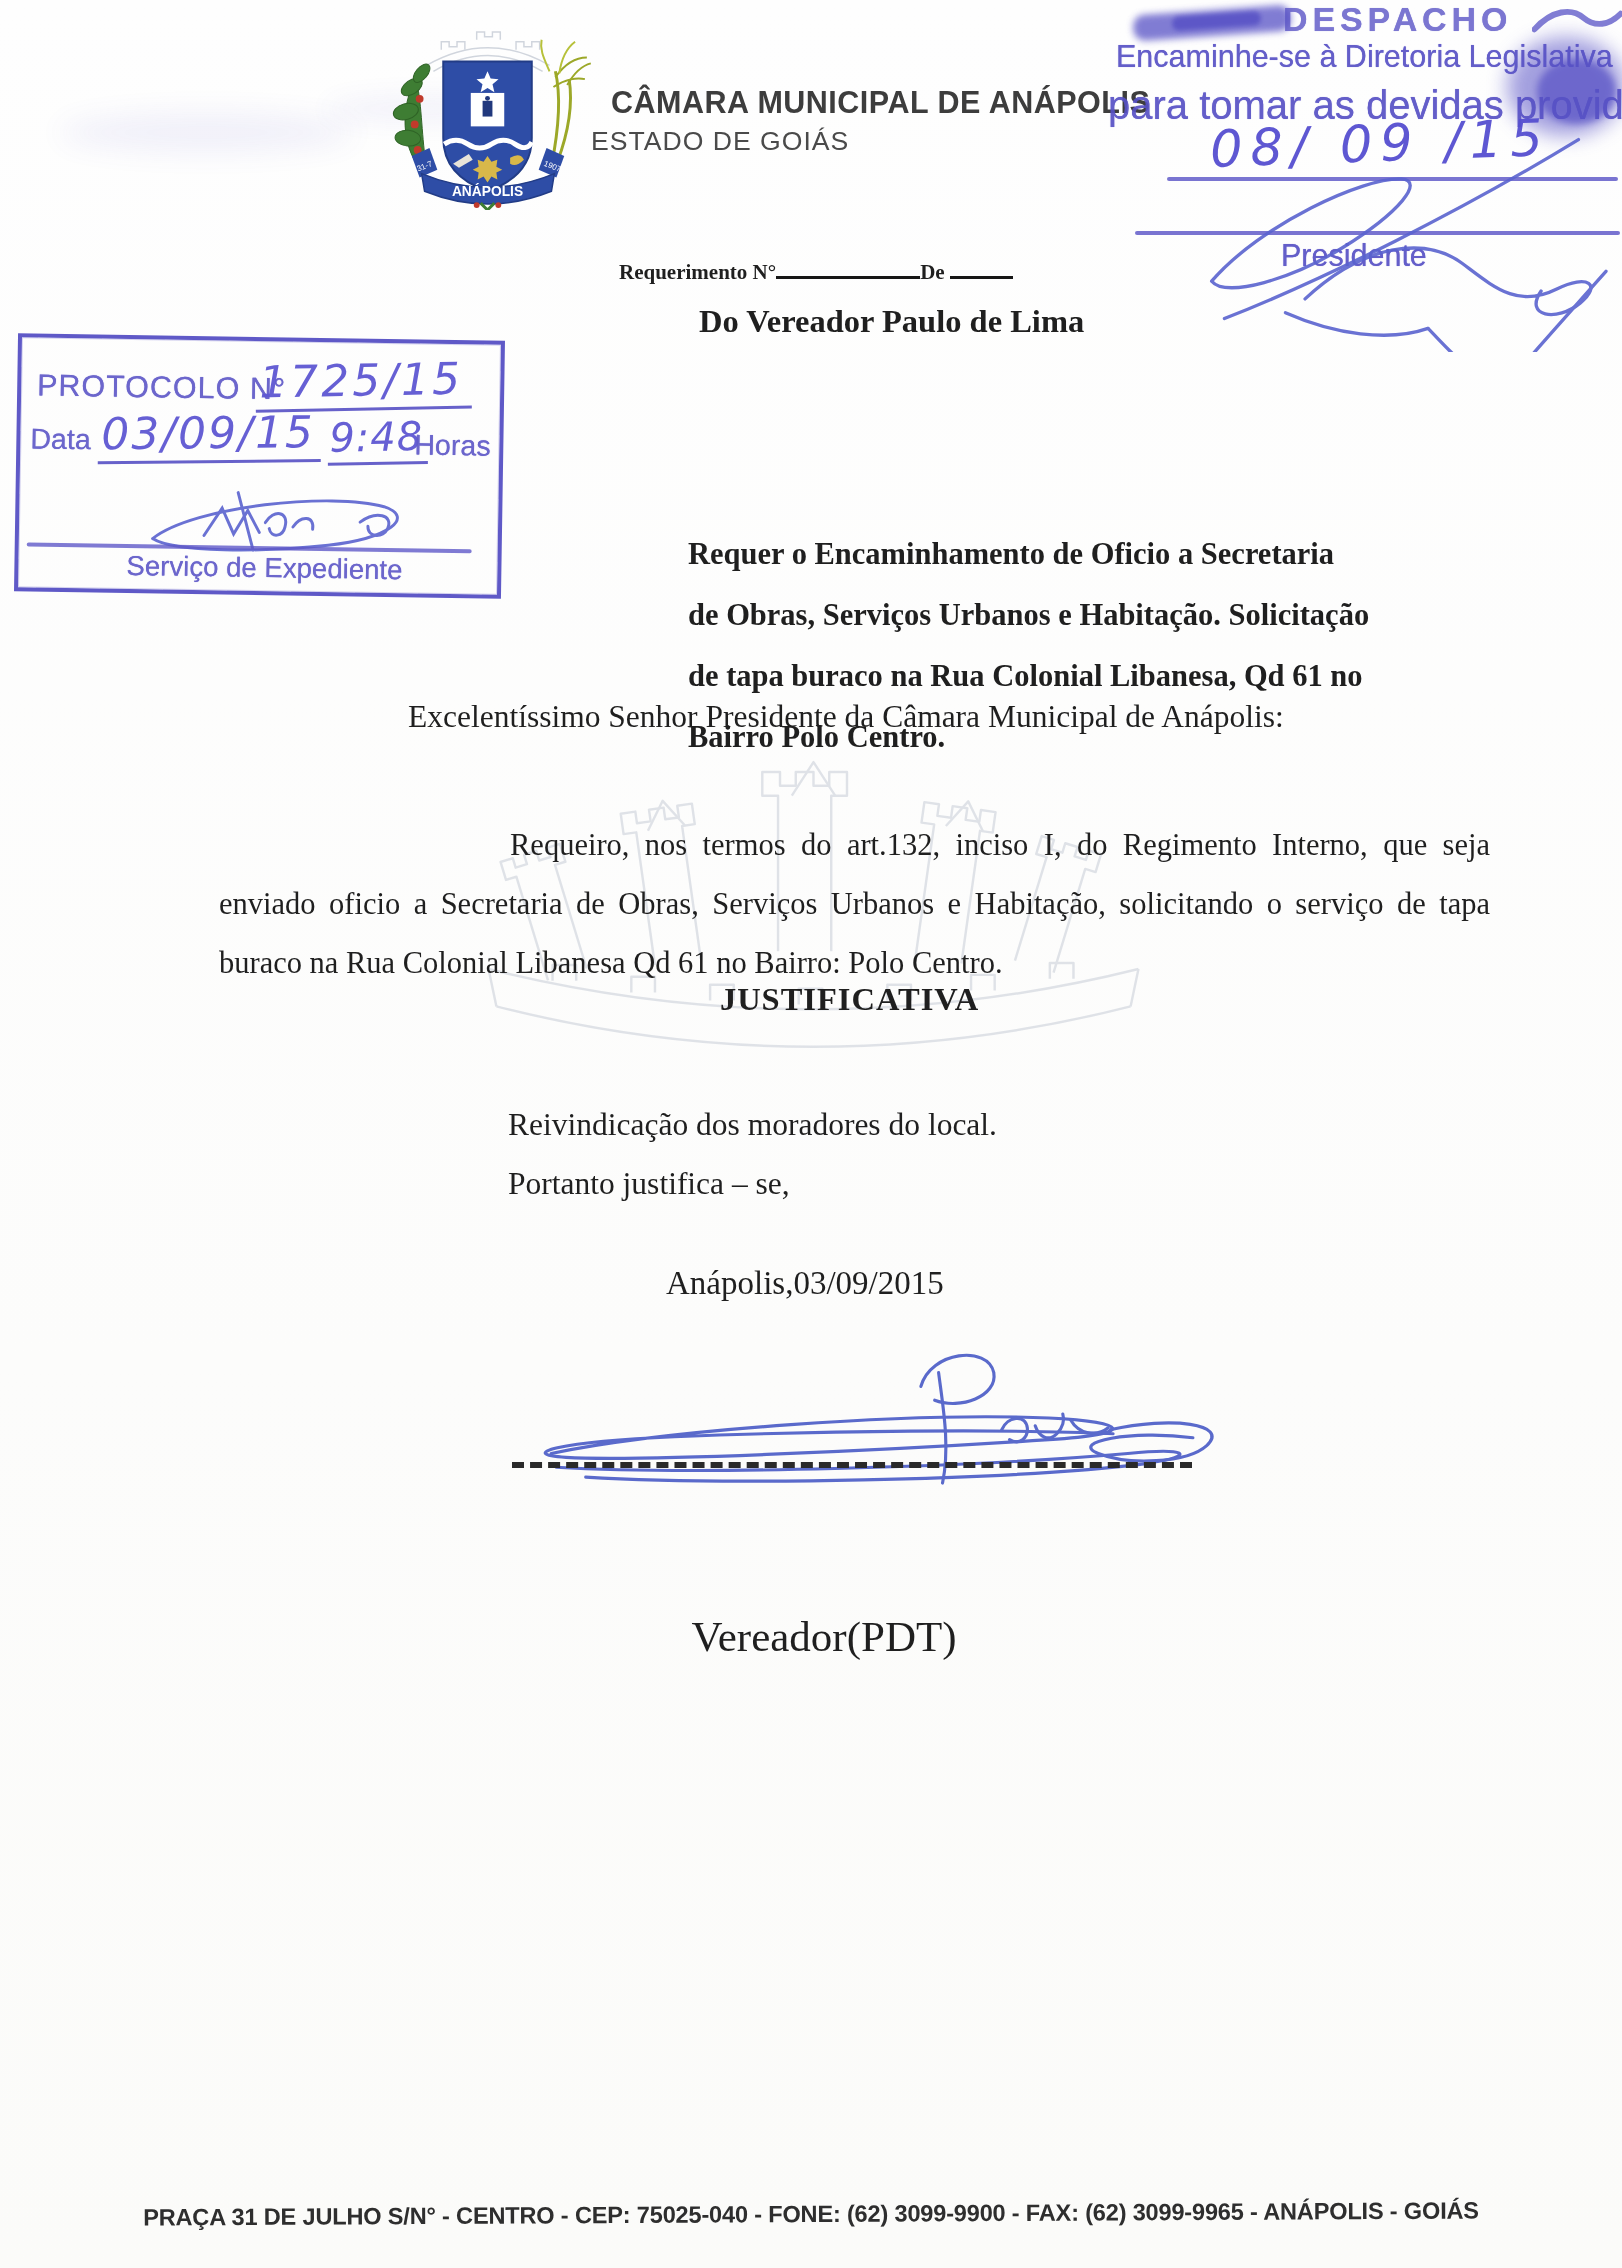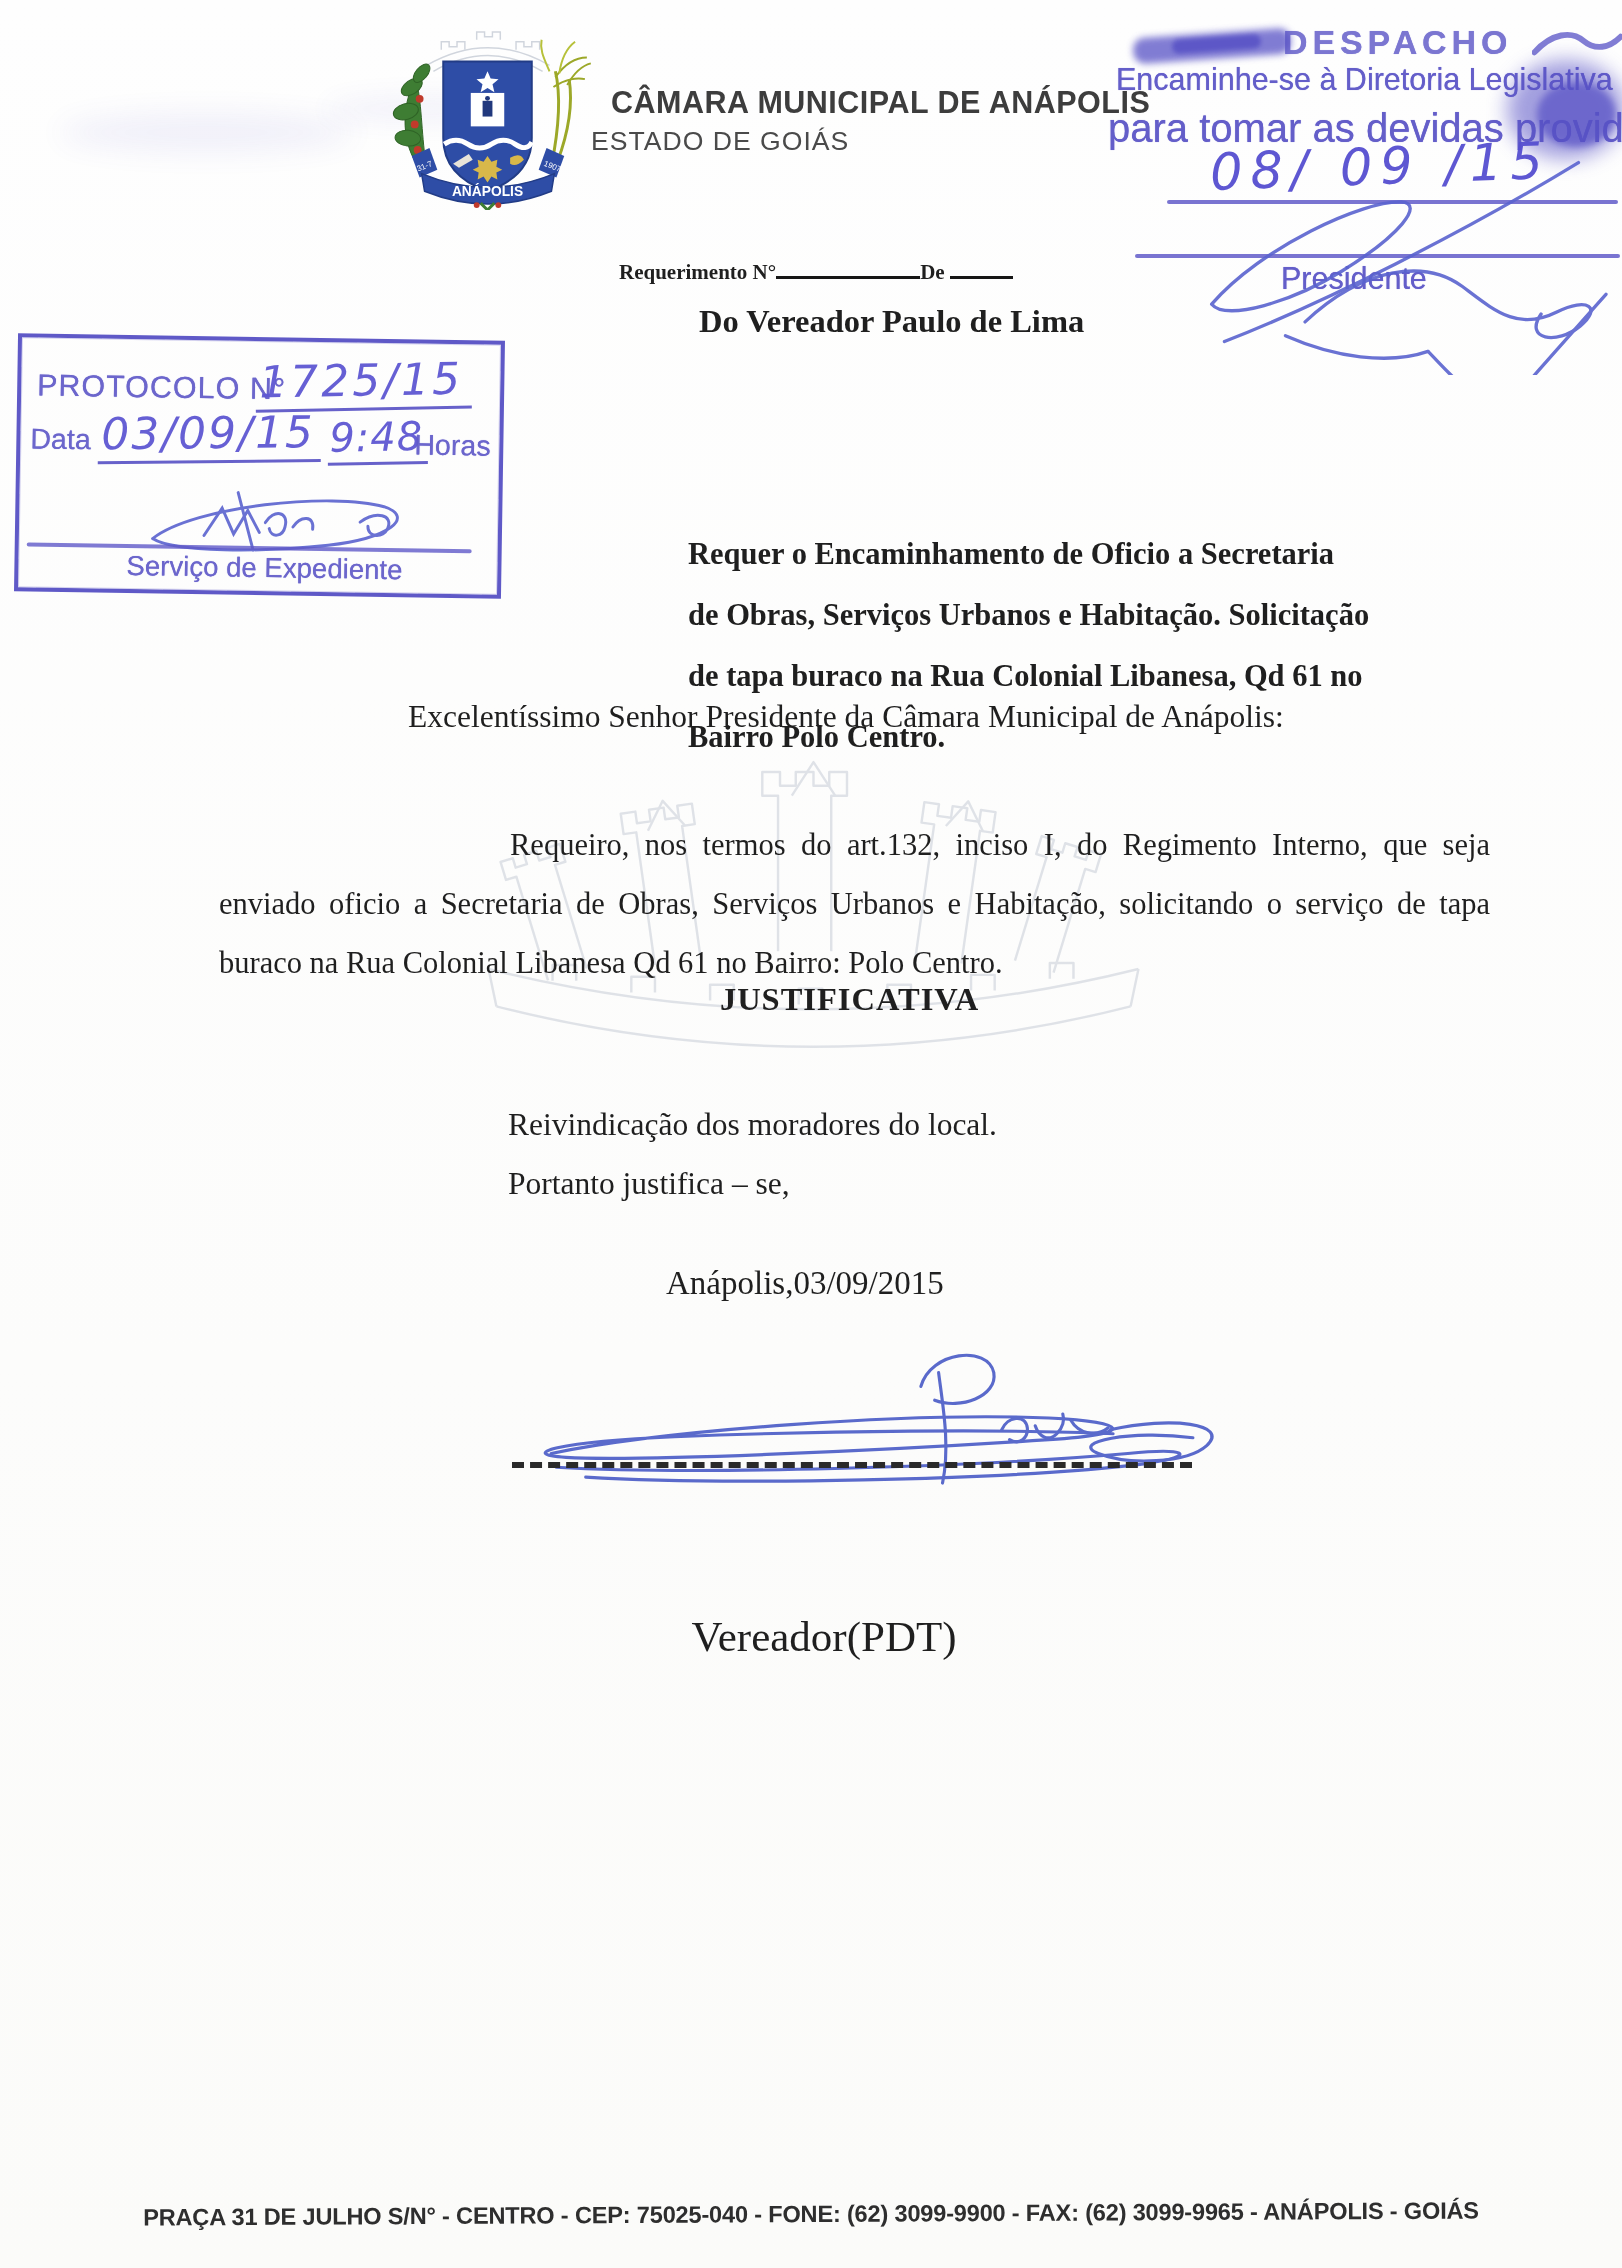--- a/index.html
+++ b/index.html
@@ -116,21 +116,21 @@
       <text x="172" y="143" text-anchor="middle" font-family="Liberation Sans, sans-serif" font-size="8" fill="#ffffff" transform="rotate(22 172 143)">1907</text>
       <path d="M 100,178 l 7,7 7,-7" fill="none" stroke="#3e7d33" stroke-width="3"></path>
       <circle cx="96" cy="180" r="3" fill="#c03a2b"></circle>
       <circle cx="118" cy="180" r="3" fill="#c03a2b"></circle>
     </g>
   </svg>
 
   <div class="abs sans" style="left:591px;top:85px;font-size:30.5px;font-weight:bold;color:#3d3d3d;letter-spacing:0.5px;margin-left:20px;">CÂMARA MUNICIPAL DE ANÁPOLIS</div>
   <div class="abs sans" style="left:591px;top:126px;font-size:26.6px;color:#4a4a4a;letter-spacing:1px;">ESTADO DE GOIÁS</div>
 
-  <div class="abs" style="left:0;top:0;width:1622px;height:355px;margin-top:23px;">
+  <div class="abs" style="left:0;top:0;width:1622px;height:355px;">
     <div class="smudge" style="left:1133px;top:9.9px;width:158px;height:25.6px;filter:blur(3.9px);opacity:.75;transform:rotate(-4deg);border-radius:11.8px;"></div>
     <div class="smudge" style="left:1172px;top:13.8px;width:89px;height:13.8px;filter:blur(2px);opacity:.85;transform:rotate(-4deg);border-radius:7.9px;"></div>
     <svg class="abs" style="left:1532px;top:0;" width="91" height="49" viewBox="0 0 92 50">
       <path d="M 2,30 C 20,10 40,8 52,18 C 64,28 78,26 90,14" fill="none" stroke="#5751c5" stroke-width="6" opacity=".75" stroke-linecap="round"></path>
     </svg>
     <div class="abs stamp-text" style="left:1283px;top:0px;font-size:34px;font-weight:bold;letter-spacing:4.9px;opacity:.78;">DESPACHO</div>
     <div class="abs stamp-text" style="left:1116px;top:39px;font-size:30.5px;white-space:nowrap;">Encaminhe-se à Diretoria Legislativa</div>
     <div class="abs stamp-text" style="left:1108px;top:83px;font-size:40px;white-space:nowrap;">para tomar as devidas providências</div>
     <div class="smudge" style="left:1507px;top:37px;width:118px;height:99px;filter:blur(9.9px);opacity:.55;"></div>
     <div class="smudge" style="left:1537px;top:59px;width:79px;height:65px;filter:blur(3.9px);opacity:.7;"></div>

